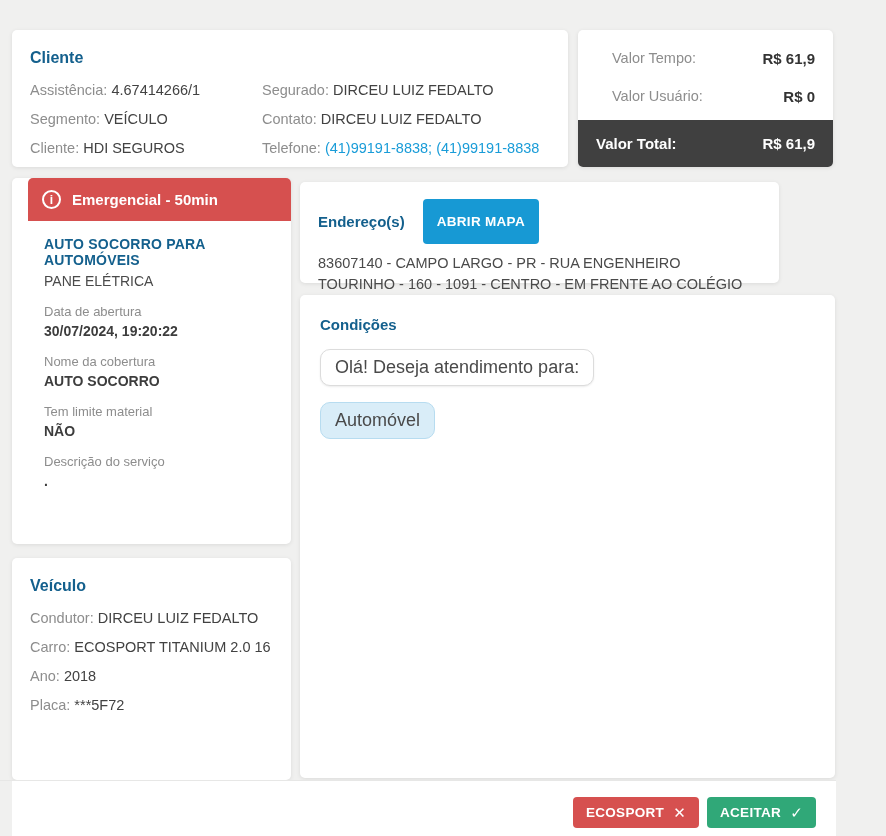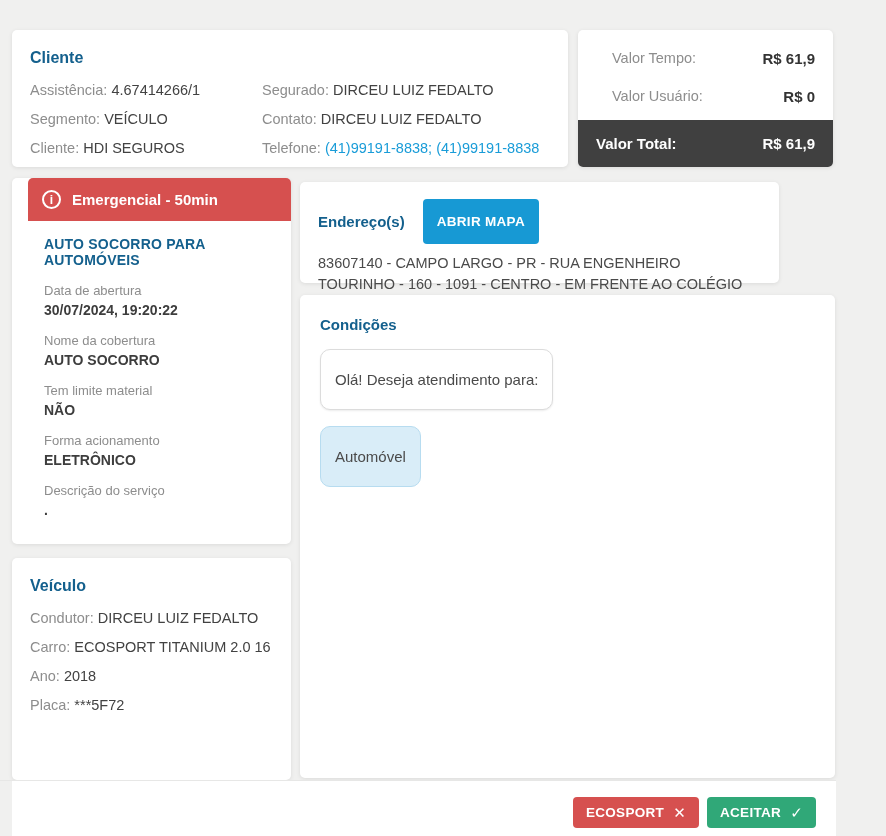--- a/index.html
+++ b/index.html
@@ -71,22 +71,22 @@
   .map-button {
     background:#1799d4; color:#fff; border:none; font-family:inherit;
     font-weight:bold; font-size:13.5px; letter-spacing:0.3px;
     padding:15px 14px; border-radius:4px; margin-left:18px; cursor:pointer;
   }
   .address-text { margin-top:9px; font-size:14.5px; color:#4a4a4a; line-height:21px; }
 
   .condicoes-card { left:300px; top:295px; width:535px; height:483px; padding:21px 20px; }
   .bubble-row { margin-top:16px; }
   .bubble {
-    display:inline-block; border-radius:10px; padding:21px 14px;
-    font-size:15px; color:#4a4a4a;
+    display:inline-block; border-radius:10px; padding:7px 14px;
+    font-size:18px; color:#4a4a4a;
   }
   .bubble-plain { background:#fff; border:1px solid #dcdcdc; box-shadow:0 1px 2px rgba(0,0,0,0.08); }
   .bubble-highlight { background:#d9edf8; border:1px solid #b7dcf0; }
 
   
   .footer-divider { position:absolute; left:0; top:780px; width:836px; height:1px; background:#e7e7e6; }
   .footer-bar { position:absolute; left:12px; top:781px; width:824px; height:55px; background:#fff; }
   .footer-buttons { position:absolute; right:20px; top:16px; display:flex; gap:8px; }
   .action-button {
     height:31px; padding:0 13px; border:none; border-radius:4px; font-family:inherit;
@@ -148,36 +148,33 @@
     <span>R$ 61,9</span>
   </div>
 </div>
 
 <div class="card emergency-card">
   <div class="emergency-header">
     <span class="info-icon">i</span>
     <span class="emergency-title">Emergencial - 50min</span>
   </div>
   <div class="service-title">AUTO SOCORRO PARA AUTOMÓVEIS</div>
+  <div class="service-subtitle">PANE ELÉTRICA</div>
 
   <div class="field-group">
     <div class="field-label">Data de abertura</div>
     <div class="field-value">30/07/2024, 19:20:22</div>
   </div>
   <div class="field-group">
     <div class="field-label">Nome da cobertura</div>
     <div class="field-value">AUTO SOCORRO</div>
   </div>
   <div class="field-group">
     <div class="field-label">Tem limite material</div>
     <div class="field-value">NÃO</div>
-  </div>
-  <div class="field-group">
-    <div class="field-label">Forma acionamento</div>
-    <div class="field-value">ELETRÔNICO</div>
   </div>
   <div class="field-group">
     <div class="field-label">Descrição do serviço</div>
     <div class="field-value">.</div>
   </div>
 </div>
 
 <div class="card veiculo-card">
   <div class="card-title">Veículo</div>
   <div class="veiculo-rows">

